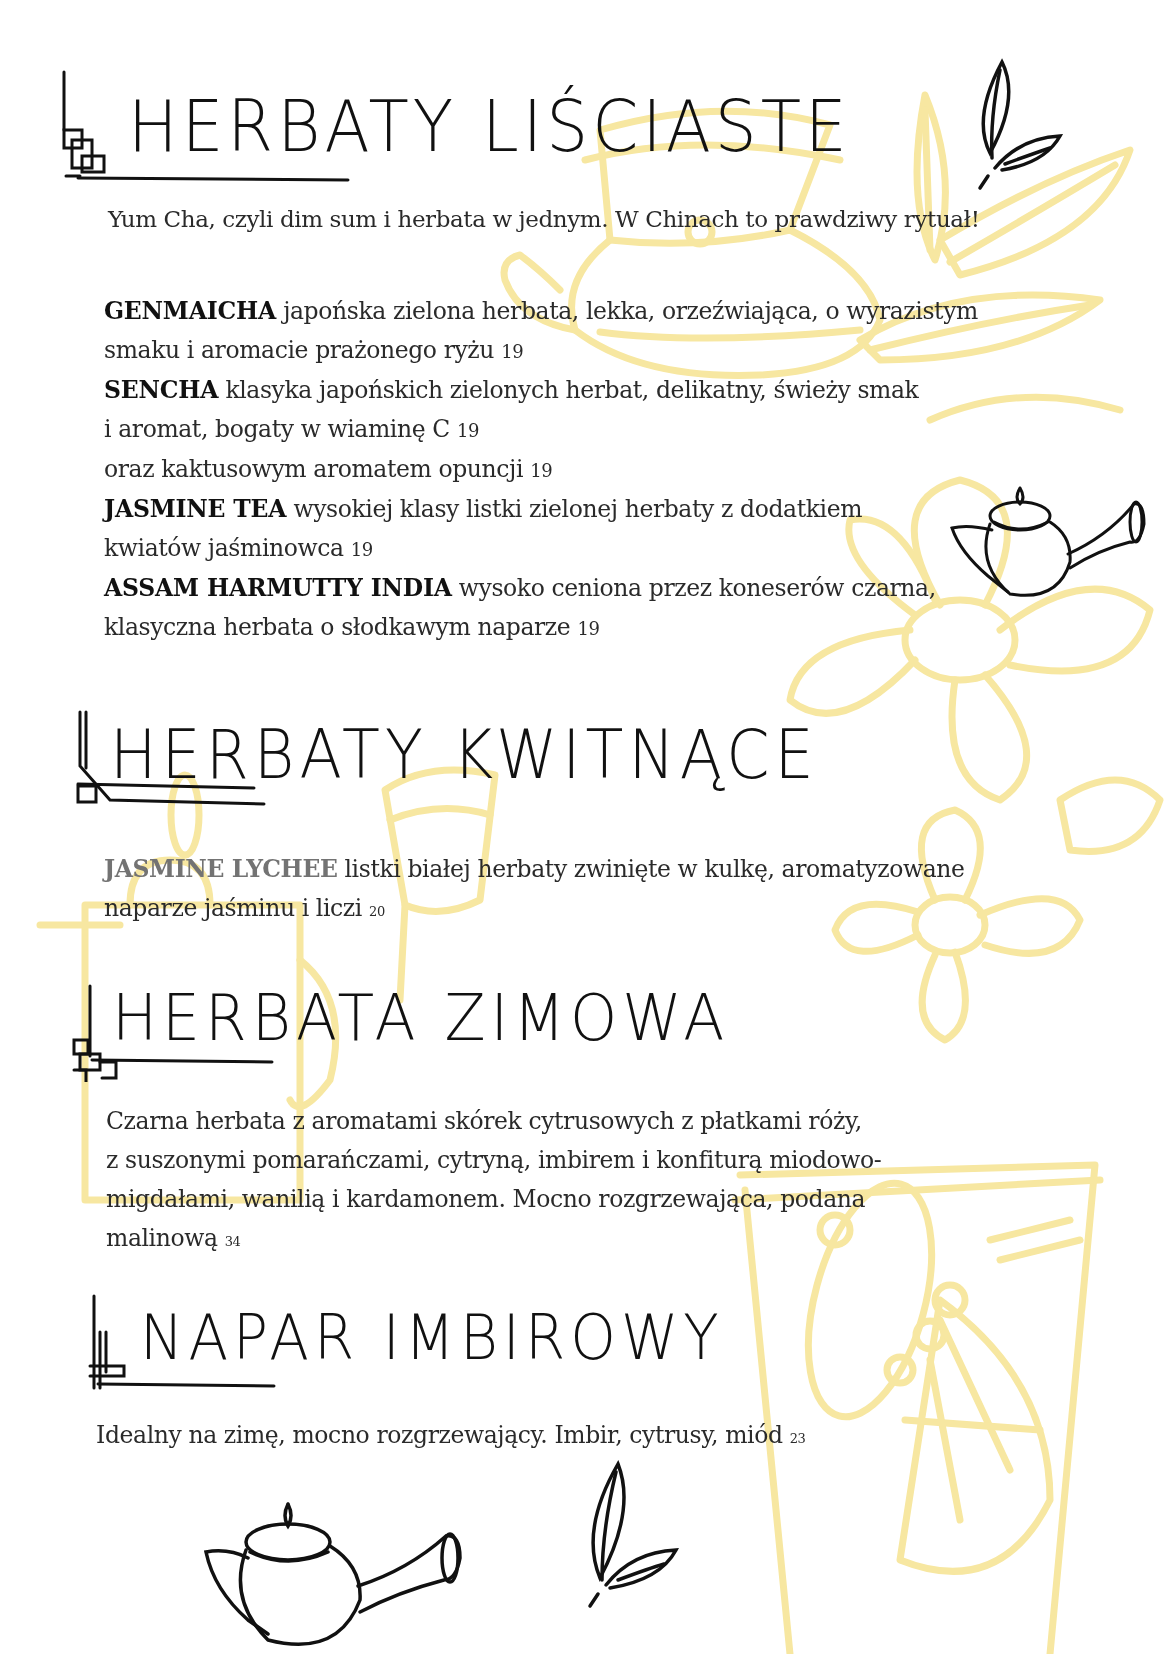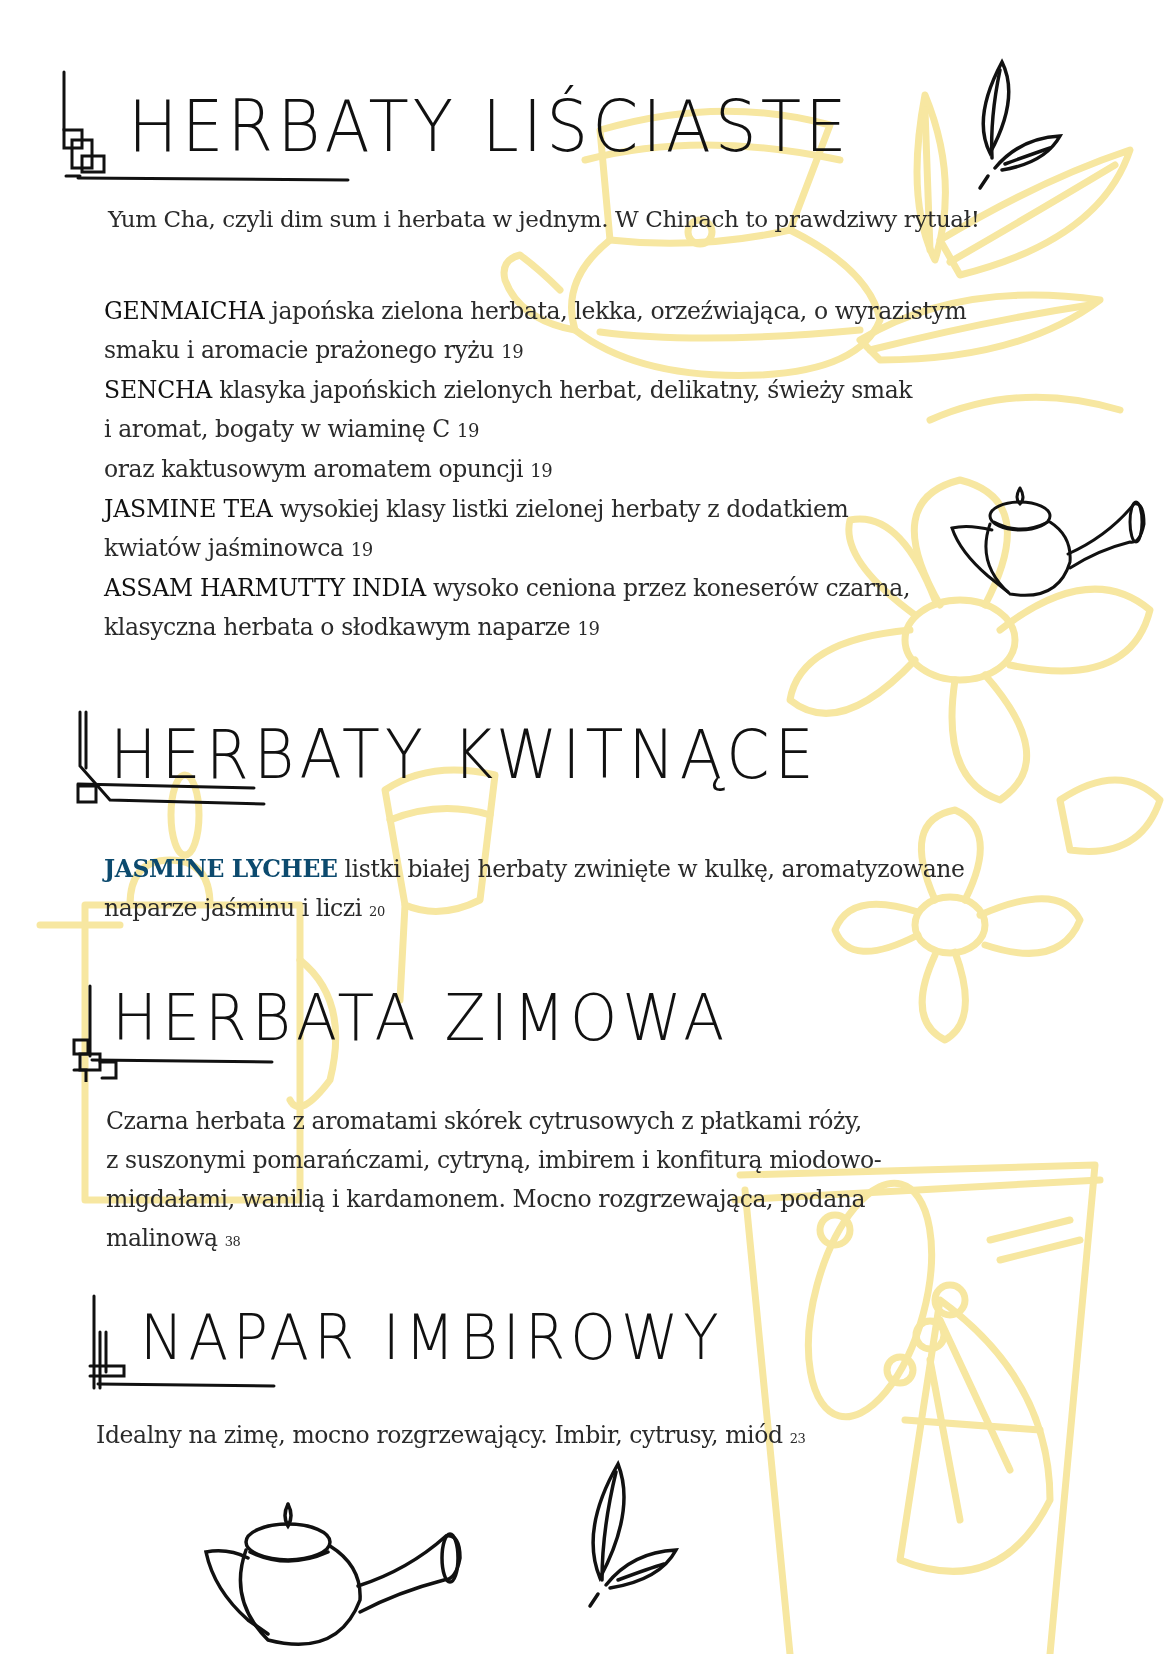--- a/index.html
+++ b/index.html
@@ -21,21 +21,21 @@
   .h2 { left: 110px; top: 722px; font-size: 62px; letter-spacing: 5px; }
   .h3 { left: 112px; top: 985px; font-size: 60px; letter-spacing: 5px; }
   .h4 { left: 140px; top: 1306px; font-size: 58px; letter-spacing: 5px; }
   .deco { position: absolute; z-index: 2; }
   .intro {
     position: absolute; z-index: 2; left: 108px; top: 206px;
     font-size: 23px; font-weight: 300; letter-spacing: -0.4px; color: #2a2a2a;
   }
   .items { position: absolute; z-index: 2; left: 104px; top: 292px; width: 960px; }
   .item { font-size: 23.5px; line-height: 39px; letter-spacing: -0.4px; color: #2a2a2a; }
-  .item .name { font-weight: normal; color: #111; letter-spacing: -0.2px; }
+  .item .name { font-weight: bold; color: #111; letter-spacing: -0.2px; }
   .item .price { font-size: 18px; }
   .item .line { display: block; white-space: nowrap; }
   .para { position: absolute; z-index: 2; font-size: 23.5px; line-height: 39px; letter-spacing: -0.4px; color: #2a2a2a; }
   .para .line { display: block; white-space: nowrap; }
   .price { font-size: 13px; }
   .lychee { left: 104px; top: 850px; }
   .zimowa { left: 106px; top: 1102px; }
   .imbir { left: 96px; top: 1416px; }
 </style>
 </head>
@@ -165,39 +165,39 @@
 
 <svg class="deco" style="left:74px;top:708px" width="200" height="110" viewBox="0 0 200 110" fill="none" stroke="#111" stroke-width="3" stroke-linecap="round">
   <path d="M6 4 L6 58 L36 92 L190 96"></path>
   <path d="M12 4 L12 60"></path>
   <path d="M4 78 L22 78 L22 94 L4 94 Z"></path>
   <path d="M4 76 L180 80"></path>
 </svg>
 <div class="heading h2">HERBATY KWITNĄCE</div>
 
 <div class="para lychee">
-  <span class="line"><b style="color:#0c4a6e">JASMINE LYCHEE</b> <span>listki białej herbaty zwinięte w kulkę, aromatyzowane</span></span>
+  <span class="line"><b style="color:#737373">JASMINE LYCHEE</b> <span>listki białej herbaty zwinięte w kulkę, aromatyzowane</span></span>
   <span class="line"><span>naparze jaśminu i liczi</span> <span class="price">20</span></span>
 </div>
 
 <svg class="deco" style="left:72px;top:982px" width="220" height="100" viewBox="0 0 220 100" fill="none" stroke="#111" stroke-width="3" stroke-linecap="round">
   <path d="M18 4 L18 74"></path>
   <path d="M2 58 L16 58 L16 72 L2 72 Z"></path>
   <path d="M8 72 L28 72 L28 88 L8 88 Z"></path>
   <path d="M2 88 L14 88 L14 104"></path>
   <path d="M28 80 L44 80 L44 96 L30 96"></path>
   <path d="M20 78 L200 80"></path>
 </svg>
 <div class="heading h3">HERBATA ZIMOWA</div>
 
 <div class="para zimowa">
   <span class="line">Czarna herbata z aromatami skórek cytrusowych z płatkami róży,</span>
   <span class="line">z suszonymi pomarańczami, cytryną, imbirem i konfiturą miodowo-</span>
   <span class="line">migdałami, wanilią i kardamonem. Mocno rozgrzewająca, podana</span>
-  <span class="line"><span>malinową</span> <span class="price">38</span></span>
+  <span class="line"><span>malinową</span> <span class="price">34</span></span>
 </div>
 
 <svg class="deco" style="left:84px;top:1292px" width="200" height="100" viewBox="0 0 200 100" fill="none" stroke="#111" stroke-width="3" stroke-linecap="round">
   <path d="M10 4 L10 96"></path>
   <path d="M16 40 L16 96"></path>
   <path d="M22 40 L22 80"></path>
   <path d="M6 74 L40 74 L40 84 L6 84"></path>
   <path d="M14 92 L190 94"></path>
 </svg>
 <div class="heading h4">NAPAR IMBIROWY</div>

